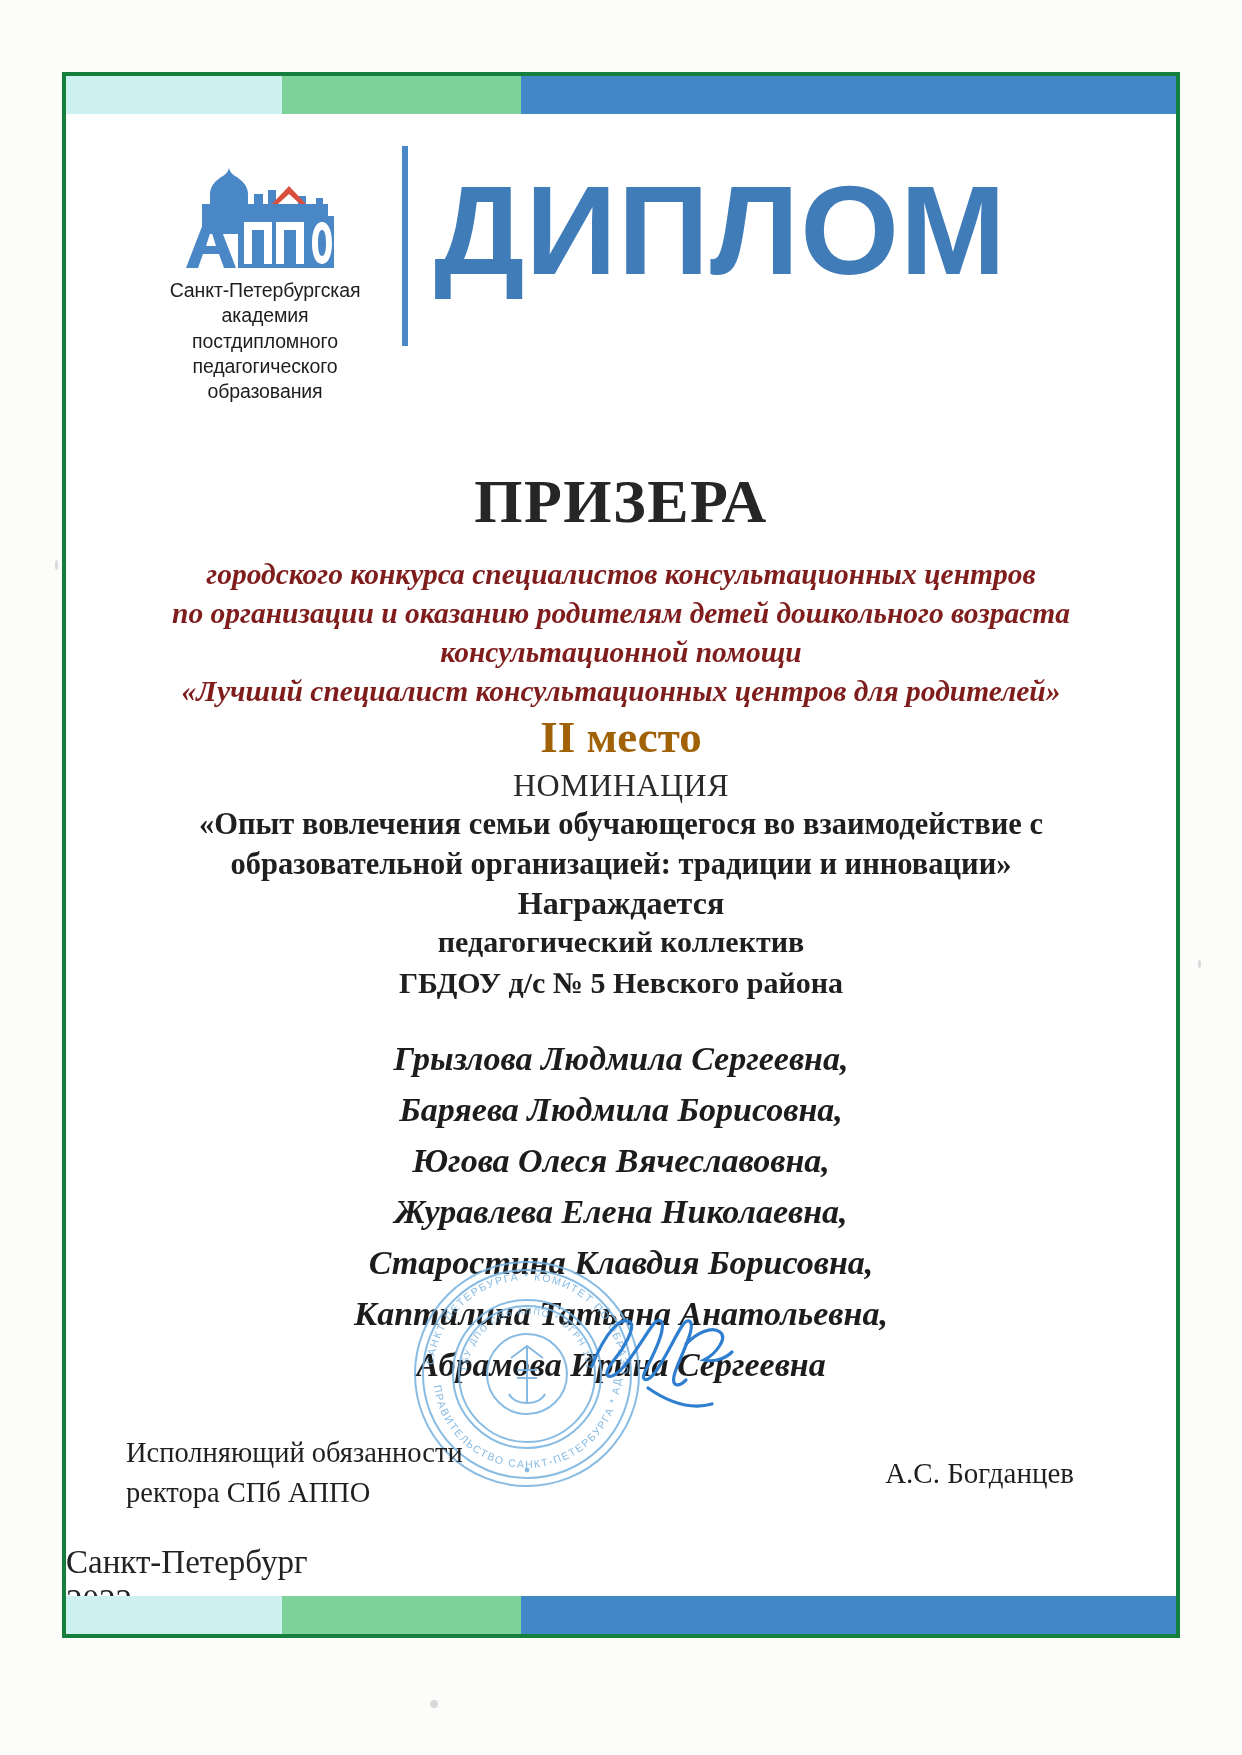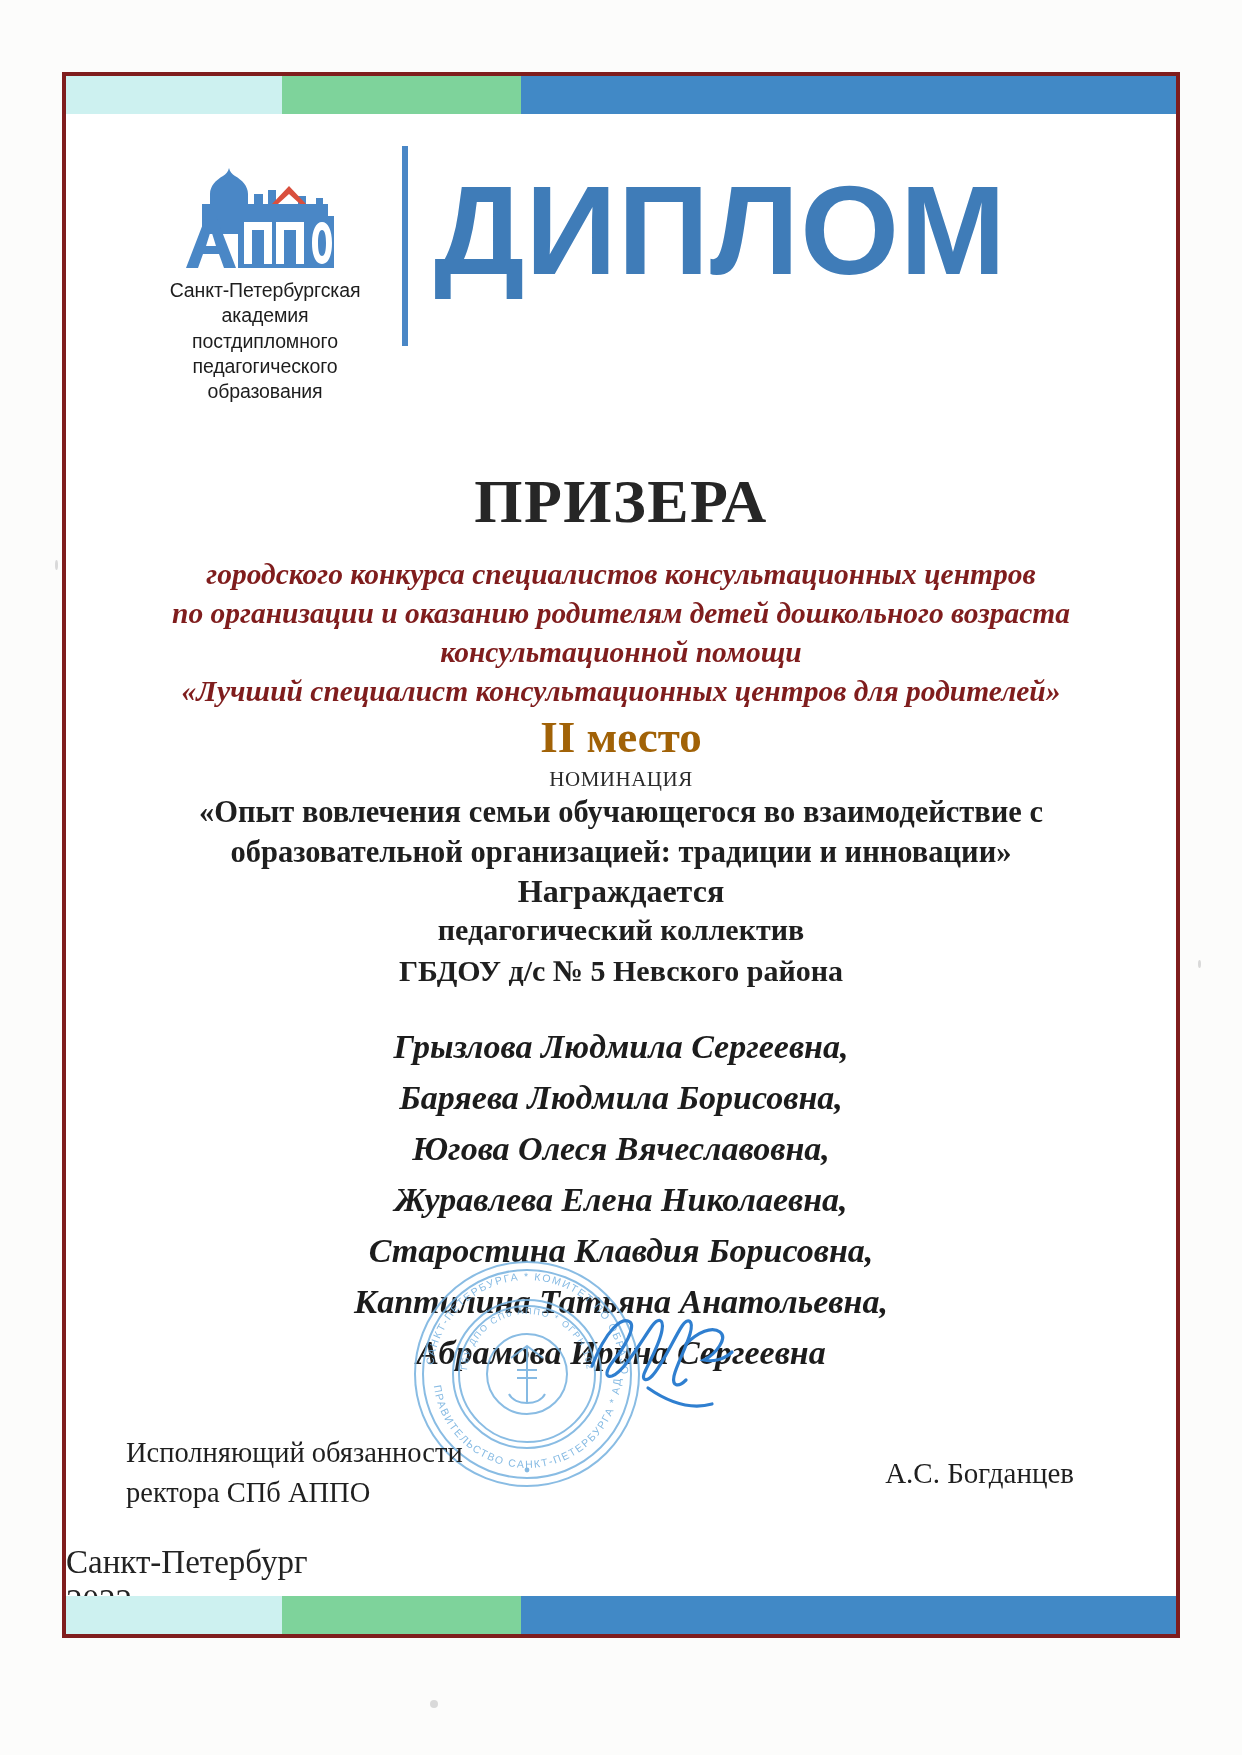--- a/index.html
+++ b/index.html
@@ -28,21 +28,21 @@
     background: #fcfcfb;
   }
 
   
   #frame {
     position: absolute;
     left: 62px;
     top: 72px;
     width: 1118px;
     height: 1566px;
-    border: 4px solid #7f1d1d;
+    border: 4px solid #15803d;
     background: #ffffff;
     box-sizing: border-box;
   }
 
   
   .band-row {
     position: absolute;
     left: 0;
     width: 100%;
     height: 38px;
@@ -142,21 +142,21 @@
 
   #place-word {
     font-family: "Liberation Serif", serif;
     font-weight: bold;
     font-size: 45px;
     color: #a16207;
   }
 
   #nomination-label {
     font-family: "Liberation Serif", serif;
-    font-size: 21px;
+    font-size: 32px;
     letter-spacing: 0.5px;
     margin-top: 4px;
     color: #2a2a2a;
   }
 
   .nomination-line {
     font-family: "Liberation Serif", serif;
     font-weight: bold;
     font-size: 30.5px;
     line-height: 1.33;

